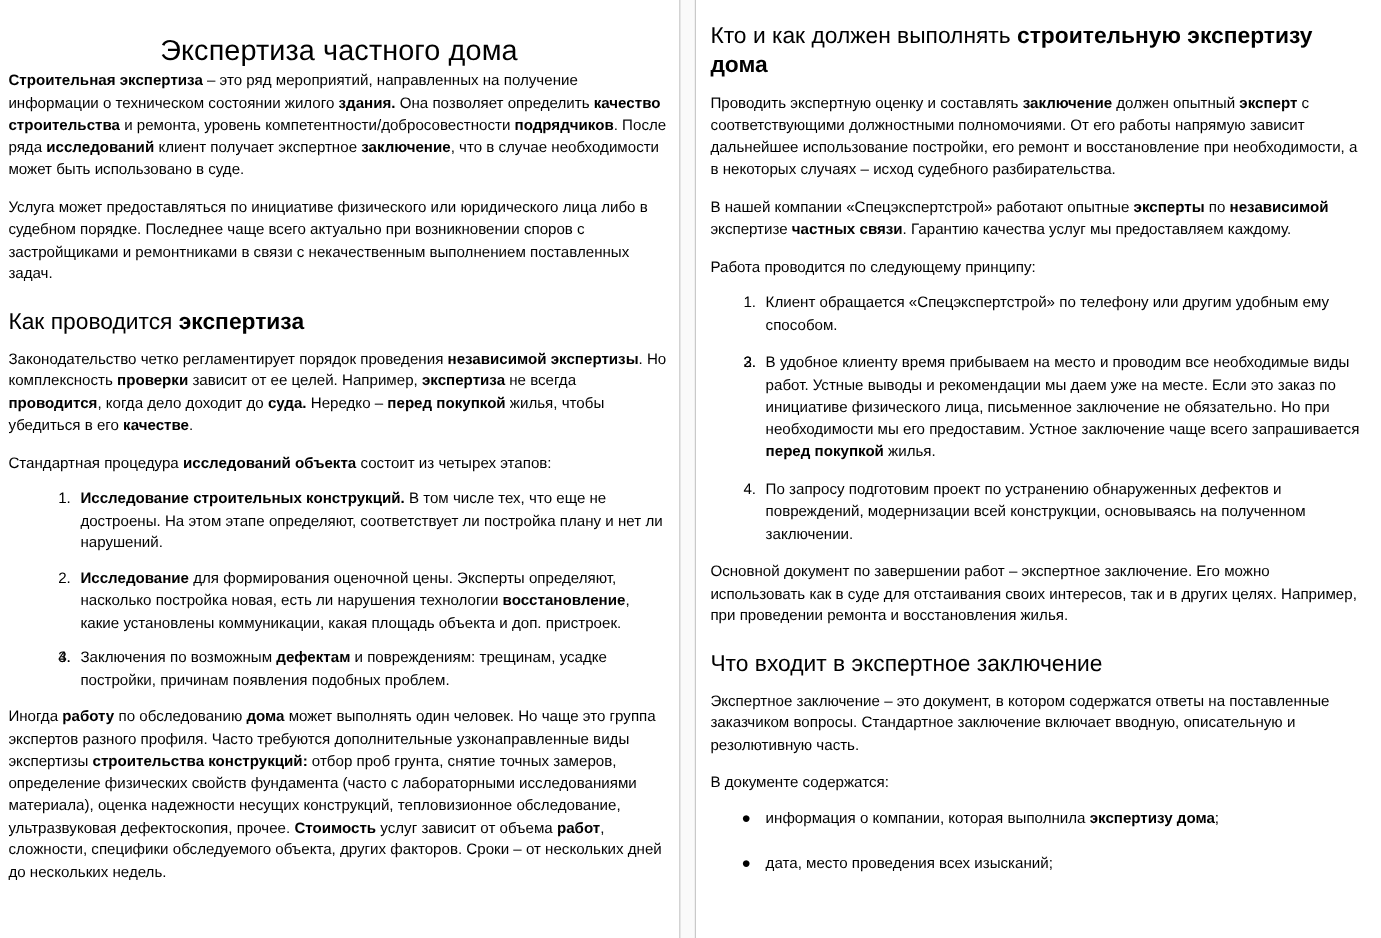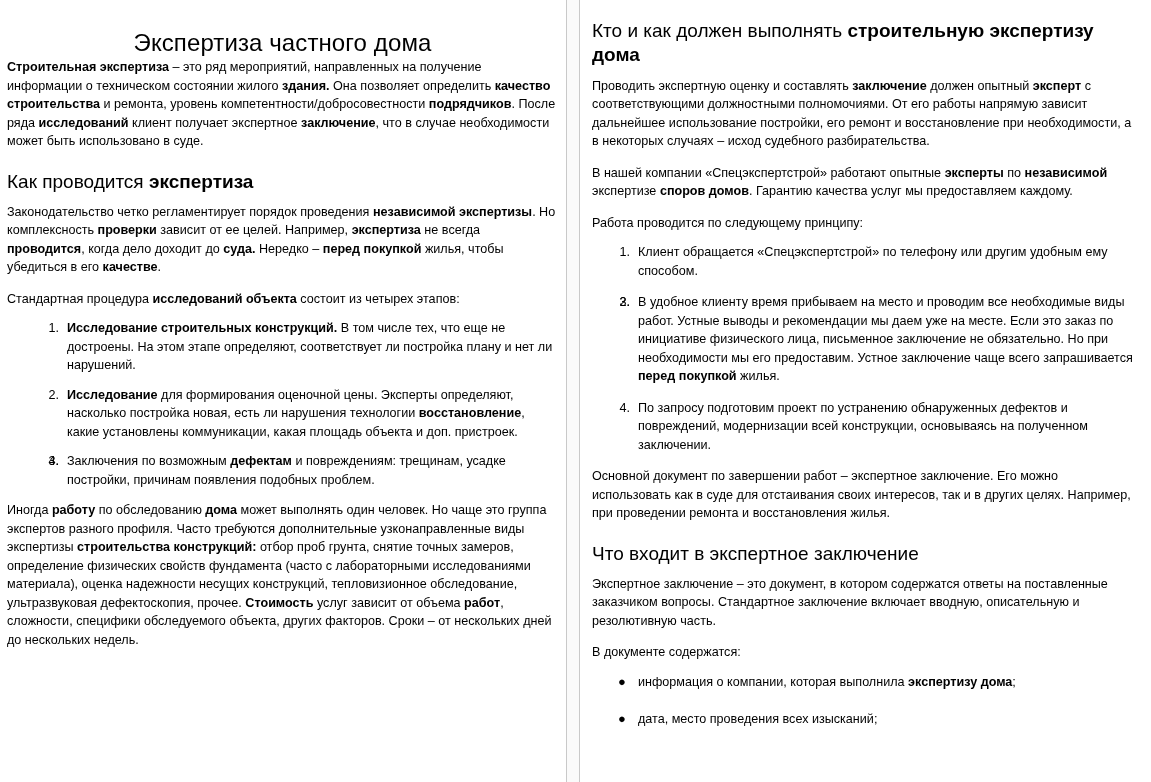--- a/index.html
+++ b/index.html
@@ -136,20 +136,21 @@
 <body>
 
 <div class="page">
 
   <div class="column column-left">
 
     <h1 class="doc-title">Экспертиза частного дома</h1>
 
     <div>
       <p class="para first-para"><b>Строительная экспертиза</b> – это ряд мероприятий, направленных на получение информации о техническом состоянии жилого <b>здания.</b> Она позволяет определить <b>качество строительства</b> и ремонта, уровень компетентности/добросовестности <b>подрядчиков</b>. После ряда <b>исследований</b> клиент получает экспертное <b>заключение</b>, что в случае необходимости может быть использовано в суде.</p>
+      <p class="para">Услуга может предоставляться по инициативе физического или юридического лица либо в судебном порядке. Последнее чаще всего актуально при возникновении споров с застройщиками и ремонтниками в связи с некачественным выполнением поставленных задач.</p>
     </div>
 
     <h2 class="section-heading">Как проводится <b>экспертиза</b></h2>
 
     <p class="para">Законодательство четко регламентирует порядок проведения <b>независимой экспертизы</b>. Но комплексность <b>проверки</b> зависит от ее целей. Например, <b>экспертиза</b> не всегда <b>проводится</b>, когда дело доходит до <b>суда.</b> Нередко – <b>перед покупкой</b> жилья, чтобы убедиться в его <b>качестве</b>.</p>
     <p class="para tight">Стандартная процедура <b>исследований объекта</b> состоит из четырех этапов:</p>
 
     <ol class="num-list">
       <li>
         <span class="marker">1.</span>
@@ -171,21 +172,21 @@
     <p class="para">Иногда <b>работу</b> по обследованию <b>дома</b> может выполнять один человек. Но чаще это группа экспертов разного профиля. Часто требуются дополнительные узконаправленные виды экспертизы <b>строительства конструкций:</b> отбор проб грунта, снятие точных замеров, определение физических свойств фундамента (часто с лабораторными исследованиями материала), оценка надежности несущих конструкций, тепловизионное обследование, ультразвуковая дефектоскопия, прочее. <b>Стоимость</b> услуг зависит от объема <b>работ</b>, сложности, специфики обследуемого объекта, других факторов. Сроки – от нескольких дней до нескольких недель.</p>
   </div>
 
   <div class="gutter"></div>
 
   <div class="column column-right">
 
     <h2 class="section-heading">Кто и как должен выполнять <b>строительную экспертизу дома</b></h2>
 
     <p class="para">Проводить экспертную оценку и составлять <b>заключение</b> должен опытный <b>эксперт</b> с соответствующими должностными полномочиями. От его работы напрямую зависит дальнейшее использование постройки, его ремонт и восстановление при необходимости, а в некоторых случаях – исход судебного разбирательства.</p>
-    <p class="para">В нашей компании «Спецэкспертстрой» работают опытные <b>эксперты</b> по <b>независимой</b> экспертизе <b>споров домов</b>. Гарантию качества услуг мы предоставляем каждому.</p>
+    <p class="para">В нашей компании «Спецэкспертстрой» работают опытные <b>эксперты</b> по <b>независимой</b> экспертизе <b>частных связи</b>. Гарантию качества услуг мы предоставляем каждому.</p>
     <p class="para tight">Работа проводится по следующему принципу:</p>
 
     <ol class="num-list">
       <li>
         <span class="marker">1.</span>
         <span class="text">Клиент обращается «Спецэкспертстрой» по телефону или другим удобным ему способом.</span>
       </li>
       <li>
         <span class="marker">2.</span>
       </li>

